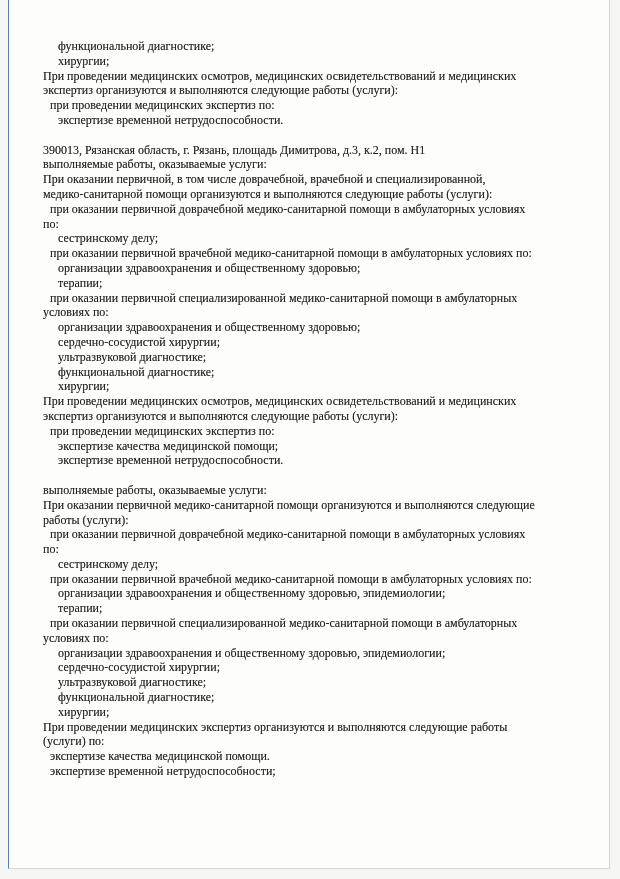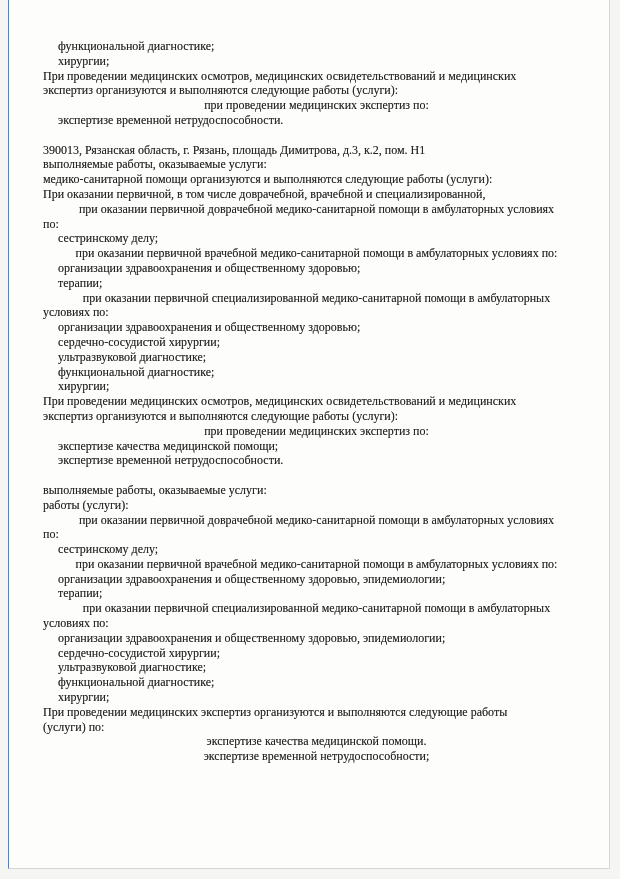--- a/index.html
+++ b/index.html
@@ -25,41 +25,41 @@
   .block { margin: 0 0 14.8px 0; }
   .block:last-child { margin-bottom: 0; }
   .line {
     font-size: 12px;
     line-height: 14.8px;
     color: #242424;
     white-space: nowrap;
     text-shadow: 0 0 0.5px rgba(40,40,40,0.45);
   }
   .indent-0 { padding-left: 0; }
-  .indent-1 { padding-left: 7px; text-align: center; }
+  .indent-1 { padding-left: 7px; }
   .indent-2 { padding-left: 15px; }
 </style>
 </head>
 <body>
 
 <div class="page">
   <div class="content">
       <div class="block">
         <div class="line indent-2">функциональной диагностике;</div>
         <div class="line indent-2">хирургии;</div>
         <div class="line indent-0">При проведении медицинских осмотров, медицинских освидетельствований и медицинских</div>
         <div class="line indent-0">экспертиз организуются и выполняются следующие работы (услуги):</div>
         <div class="line indent-1">при проведении медицинских экспертиз по:</div>
         <div class="line indent-2">экспертизе временной нетрудоспособности.</div>
       </div>
       <div class="block">
         <div class="line indent-0">390013, Рязанская область, г. Рязань, площадь Димитрова, д.3, к.2, пом. Н1</div>
         <div class="line indent-0">выполняемые работы, оказываемые услуги:</div>
+        <div class="line indent-0">При оказании первичной, в том числе доврачебной, врачебной и специализированной,</div>
         <div class="line indent-0">медико-санитарной помощи организуются и выполняются следующие работы (услуги):</div>
-        <div class="line indent-0">При оказании первичной, в том числе доврачебной, врачебной и специализированной,</div>
         <div class="line indent-1">при оказании первичной доврачебной медико-санитарной помощи в амбулаторных условиях</div>
         <div class="line indent-0">по:</div>
         <div class="line indent-2">сестринскому делу;</div>
         <div class="line indent-1">при оказании первичной врачебной медико-санитарной помощи в амбулаторных условиях по:</div>
         <div class="line indent-2">организации здравоохранения и общественному здоровью;</div>
         <div class="line indent-2">терапии;</div>
         <div class="line indent-1">при оказании первичной специализированной медико-санитарной помощи в амбулаторных</div>
         <div class="line indent-0">условиях по:</div>
         <div class="line indent-2">организации здравоохранения и общественному здоровью;</div>
         <div class="line indent-2">сердечно-сосудистой хирургии;</div>
@@ -67,20 +67,21 @@
         <div class="line indent-2">функциональной диагностике;</div>
         <div class="line indent-2">хирургии;</div>
         <div class="line indent-0">При проведении медицинских осмотров, медицинских освидетельствований и медицинских</div>
         <div class="line indent-0">экспертиз организуются и выполняются следующие работы (услуги):</div>
         <div class="line indent-1">при проведении медицинских экспертиз по:</div>
         <div class="line indent-2">экспертизе качества медицинской помощи;</div>
         <div class="line indent-2">экспертизе временной нетрудоспособности.</div>
       </div>
       <div class="block">
         <div class="line indent-0">выполняемые работы, оказываемые услуги:</div>
+        <div class="line indent-0">При оказании первичной медико-санитарной помощи организуются и выполняются следующие</div>
         <div class="line indent-0">работы (услуги):</div>
         <div class="line indent-1">при оказании первичной доврачебной медико-санитарной помощи в амбулаторных условиях</div>
         <div class="line indent-0">по:</div>
         <div class="line indent-2">сестринскому делу;</div>
         <div class="line indent-1">при оказании первичной врачебной медико-санитарной помощи в амбулаторных условиях по:</div>
         <div class="line indent-2">организации здравоохранения и общественному здоровью, эпидемиологии;</div>
         <div class="line indent-2">терапии;</div>
         <div class="line indent-1">при оказании первичной специализированной медико-санитарной помощи в амбулаторных</div>
         <div class="line indent-0">условиях по:</div>
         <div class="line indent-2">организации здравоохранения и общественному здоровью, эпидемиологии;</div>

